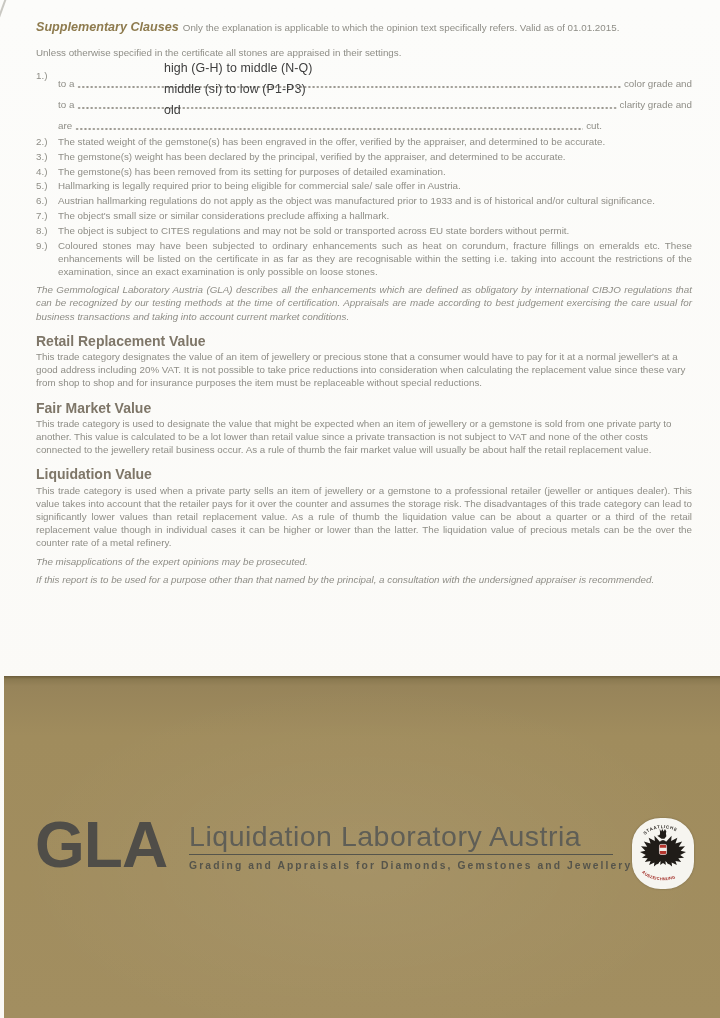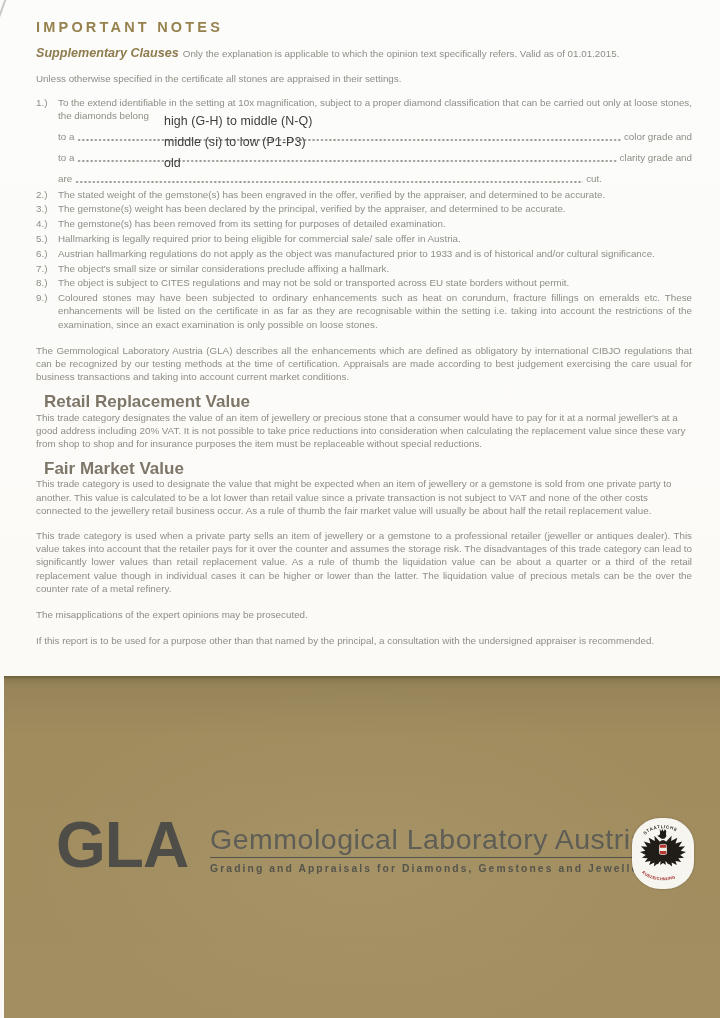--- a/index.html
+++ b/index.html
@@ -37,33 +37,33 @@
     background-image:radial-gradient(circle, #9a978f 0.9px, transparent 1.15px);
     background-size:4.2px 4px; background-repeat:repeat-x; background-position:left bottom;
   }
   .fillrow .suf { flex:none; padding-top:7px; }
   .fillrow.short { padding-right:90px; }
   .fillrow .val {
     position:absolute; left:106px; top:-8px; white-space:nowrap;
     font-size:12.4px; color:#3d3d3d; letter-spacing:0.1px;
   }
 
-  .para { margin:13px 0 0 0; }
+  .para { margin:5px 0 0 0;font-style:italic; }
   .section { margin-top:12px; }
-  .sec-head { font-weight:bold; font-size:17px; color:#7e7668; margin:0 0 2px 8px; }
+  .sec-head { font-weight:bold; font-size:14px; color:#7e7668; margin:0 0 2px 0; }
   .sec-body { margin:0; }
 
   
   .card {
     position:absolute; left:4px; right:0; top:676px; bottom:0;
     background:
       radial-gradient(ellipse at 50% 55%, rgba(255,255,255,0.05), rgba(0,0,0,0) 70%),
       linear-gradient(180deg, #6b5c3a 0px, #8a7950 3px, #97845a 10px, #a08c5d 60px, #a28e60 100%);
   }
-  .logo-row { position:absolute; left:52px; top:140px; display:flex; align-items:flex-end; }
+  .logo-row { position:absolute; left:31px; top:140px; display:flex; align-items:center; }
   .gla-logo {
     font-size:64px; font-weight:bold; color:#4f4d48; letter-spacing:-1px;
     line-height:58px; transform:scaleY(1.02); margin-right:22px;
   }
   .org-block { padding-top:2px; width:424px; }
   .org-name {
     font-size:28.5px; color:#5f5e56; letter-spacing:0.5px; line-height:30px;
     white-space:nowrap;
   }
   .org-rule { height:0; border-top:1.6px solid #55544b; margin:3px 0 5px 0; }
@@ -80,30 +80,28 @@
   .badge svg { width:58px; height:67px; }
 </style>
 </head>
 <body>
 
 <div class="scan-page">
   <div class="scratch"></div>
 
   <div class="content">
 
-    <div class="title">IMPORTANT NOTES</div>
 
     <p class="supp"><span class="supp-label">Supplementary Clauses</span><span>Only the explanation is applicable to which the opinion text specifically refers. Valid as of 01.01.2015.</span></p>
 
     <p class="intro">Unless otherwise specified in the certificate all stones are appraised in their settings.</p>
 
     <div class="clause">
       <span class="num">1.)</span>
       <div class="ctxt">
-        <div class="just">To the extend identifiable in the setting at 10x magnification, subject to a proper diamond classification that can be carried out only at loose stones, the diamonds belong</div>
         <div class="fills">
           <div class="fillrow">
             <span class="lab">to a</span>
             <span class="dots"></span>
             <span class="suf">color grade and</span>
             <span class="val">high (G-H) to middle (N-Q)</span>
           </div>
           <div class="fillrow">
             <span class="lab">to a</span>
             <span class="dots"></span>
@@ -157,32 +155,33 @@
 
     <div class="section">
       <div class="sec-head">Retail Replacement Value</div>
       <p class="sec-body">This trade category designates the value of an item of jewellery or precious stone that a consumer would have to pay for it at a normal jeweller's at a good address including 20% VAT. It is not possible to take price reductions into consideration when calculating the replacement value since these vary from shop to shop and for insurance purposes the item must be replaceable without special reductions.</p>
     </div>
     <div class="section">
       <div class="sec-head">Fair Market Value</div>
       <p class="sec-body">This trade category is used to designate the value that might be expected when an item of jewellery or a gemstone is sold from one private party to another. This value is calculated to be a lot lower than retail value since a private transaction is not subject to VAT and none of the other costs connected to the jewellery retail business occur. As a rule of thumb the fair market value will usually be about half the retail replacement value.</p>
     </div>
     <div class="section">
+      <div class="sec-head">Liquidation Value</div>
       <p class="sec-body just">This trade category is used when a private party sells an item of jewellery or a gemstone to a professional retailer (jeweller or antiques dealer). This value takes into account that the retailer pays for it over the counter and assumes the storage risk. The disadvantages of this trade category can lead to significantly lower values than retail replacement value. As a rule of thumb the liquidation value can be about a quarter or a third of the retail replacement value though in individual cases it can be higher or lower than the latter. The liquidation value of precious metals can be the over the counter rate of a metal refinery.</p>
     </div>
 
     <p class="para">The misapplications of the expert opinions may be prosecuted.</p>
     <p class="para">If this report is to be used for a purpose other than that named by the principal, a consultation with the undersigned appraiser is recommended.</p>
   </div>
 
   <div class="card">
     <div class="logo-row">
       <div class="gla-logo">GLA</div>
       <div class="org-block">
-        <div class="org-name">Gemmological Laboratory Austria</div>
+        <div class="org-name">Liquidation Laboratory Austria</div>
         <div class="org-rule"></div>
         <div class="tagline">Grading and Appraisals for Diamonds, Gemstones and Jewellery</div>
       </div>
     </div>
 
     <div class="badge">
       <svg viewBox="0 0 60 70">
         <defs>
           <path id="arcTop" d="M 9,19 A 22,15 0 0 1 51,19" fill="none"></path>
           <path id="arcBot" d="M 7,53 A 24,14 0 0 0 53,53" fill="none"></path>

